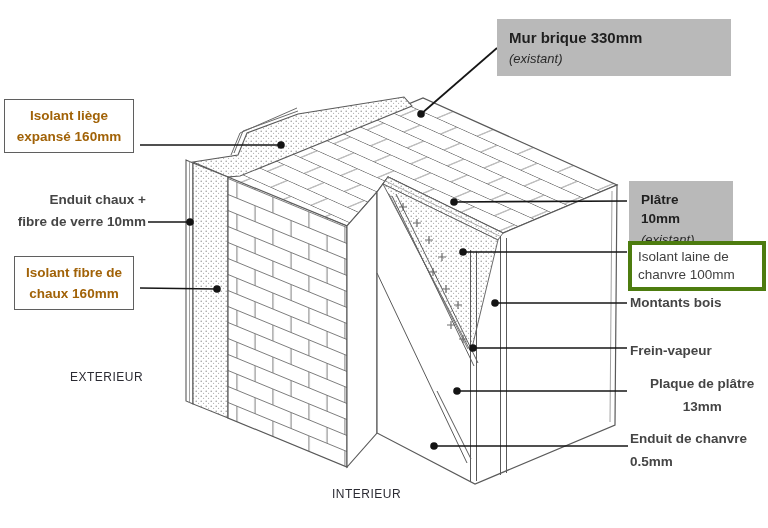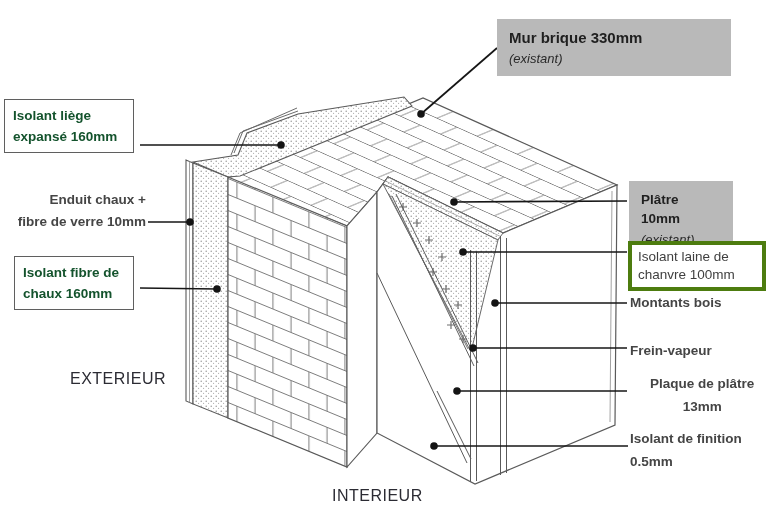--- a/index.html
+++ b/index.html
@@ -6,27 +6,27 @@
   #stage{position:relative;width:768px;height:528px;background:#fff;overflow:hidden;
          font-family:"Liberation Sans", sans-serif;}
   #drawing{position:absolute;left:0;top:0;}
   .lbl{position:absolute;color:#2d2d2d;}
   .lbl .ln{display:block;}
   .gray-box{background:#b9b9b9;padding:9px 12px;}
   .gray-box .ln1{font-weight:700;font-size:15px;line-height:19px;color:#1f1f1f;}
   .gray-box .ln2{font-weight:400;font-style:italic;font-size:13px;line-height:17px;margin-top:3px;color:#2a2a2a;}
   .gray-box.small .ln1{font-size:13.5px;}
   .white-box{background:#fff;border:1.5px solid #5f5f5f;padding:5px 8px;}
-  .white-box .ln{font-weight:700;font-size:13.5px;line-height:21px;color:#14532d;text-align:left;}
+  .white-box .ln{font-weight:700;font-size:13.5px;line-height:21px;color:#a16207;text-align:center;}
   .thin-box{background:#fff;border:4px solid #4d7c0f;padding:3px 6px;}
   .thin-box .ln{font-weight:400;font-size:13.5px;line-height:18px;color:#3f3f3f;text-align:left;}
   .plain{font-weight:700;font-size:13.5px;color:#454545;}
   .plain .ln{line-height:22px;}
   .plain.right .ln{text-align:right;}
-  .zone{font-size:16px;letter-spacing:0.5px;color:#2b2b33;font-weight:400;}
+  .zone{font-size:12px;letter-spacing:0.5px;color:#2b2b33;font-weight:400;}
 </style>
 </head>
 <body>
 
 <div id="stage">
 
   <svg id="drawing" width="768" height="528" viewBox="0 0 768 528">
     <defs>
       <pattern id="dots5" patternUnits="userSpaceOnUse" width="5" height="5">
         <rect width="5" height="5" fill="#ffffff"></rect>
@@ -188,19 +188,19 @@
   <div class="lbl plain" style="left:630px;top:340px;">
     <span class="ln">Frein-vapeur</span>
   </div>
 
   <div class="lbl plain" style="left:650px;top:372px;text-align:center;">
     <span class="ln" style="line-height:23px">Plaque de plâtre</span>
     <span class="ln" style="line-height:23px">13mm</span>
   </div>
 
   <div class="lbl plain" style="left:630px;top:427px;">
-    <span class="ln" style="line-height:23px">Isolant de finition</span>
+    <span class="ln" style="line-height:23px">Enduit de chanvre</span>
     <span class="ln" style="line-height:23px">0.5mm</span>
   </div>
 
   <div class="lbl zone" style="left:332px;top:487px;">INTERIEUR</div>
 
 </div>
 
 </body></html>

